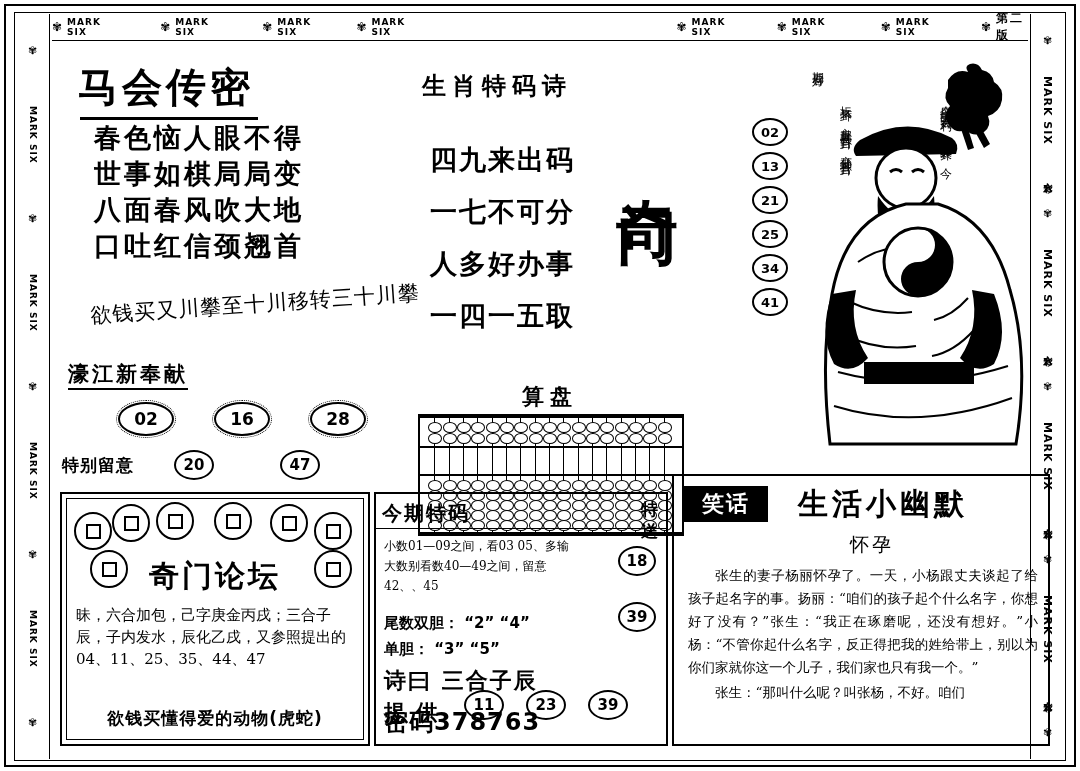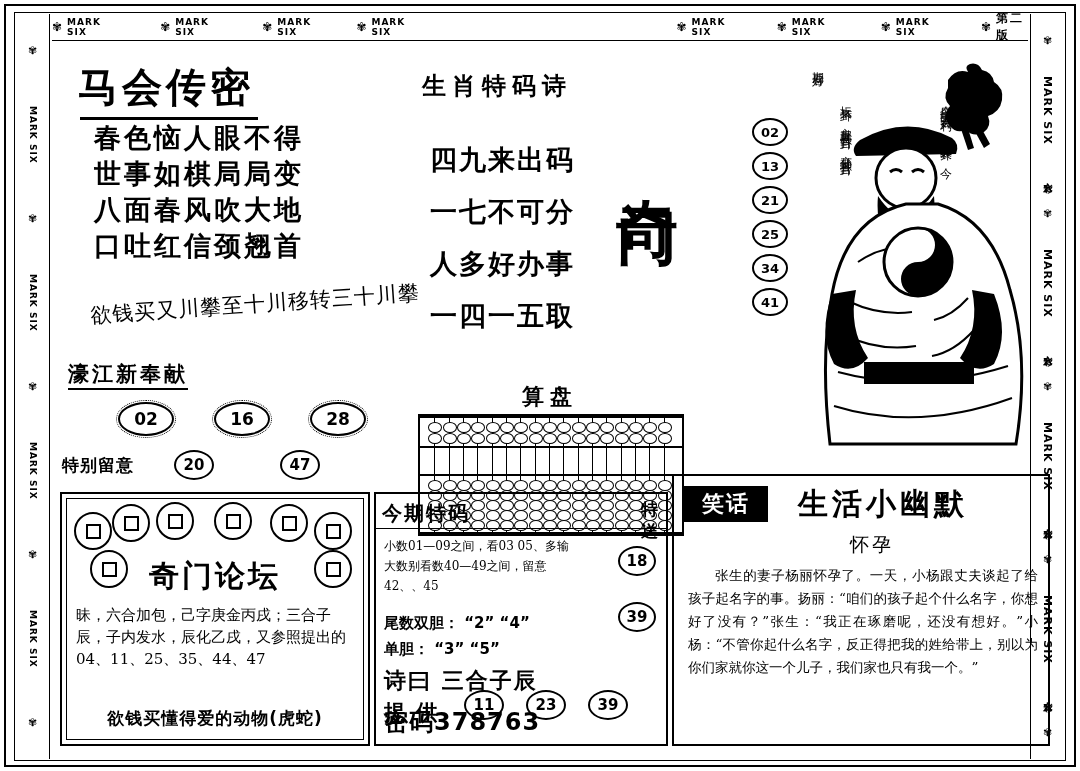--- a/index.html
+++ b/index.html
@@ -471,17 +471,18 @@
         <path d="M66 300 l110 0 l0 22 l-110 0z" fill="#000"></path>
       </svg>
     </div>
 
     <div class="joke">
       <div class="joke-tag">笑话</div>
       <div class="joke-title">生活小幽默</div>
       <div class="joke-sub">怀孕</div>
       <div class="joke-body">
         <p>张生的妻子杨丽怀孕了。一天，小杨跟丈夫谈起了给孩子起名字的事。扬丽：“咱们的孩子起个什么名字，你想好了没有？”张生：“我正在琢磨呢，还没有想好。”小杨：“不管你起什么名字，反正得把我的姓给带上，别以为你们家就你这一个儿子，我们家也只有我一个。”</p>
+        <p>张生：“那叫什么呢？叫张杨，不好。咱们</p>
       </div>
     </div>
 
   </div>
 </div>
 
 </body></html>

